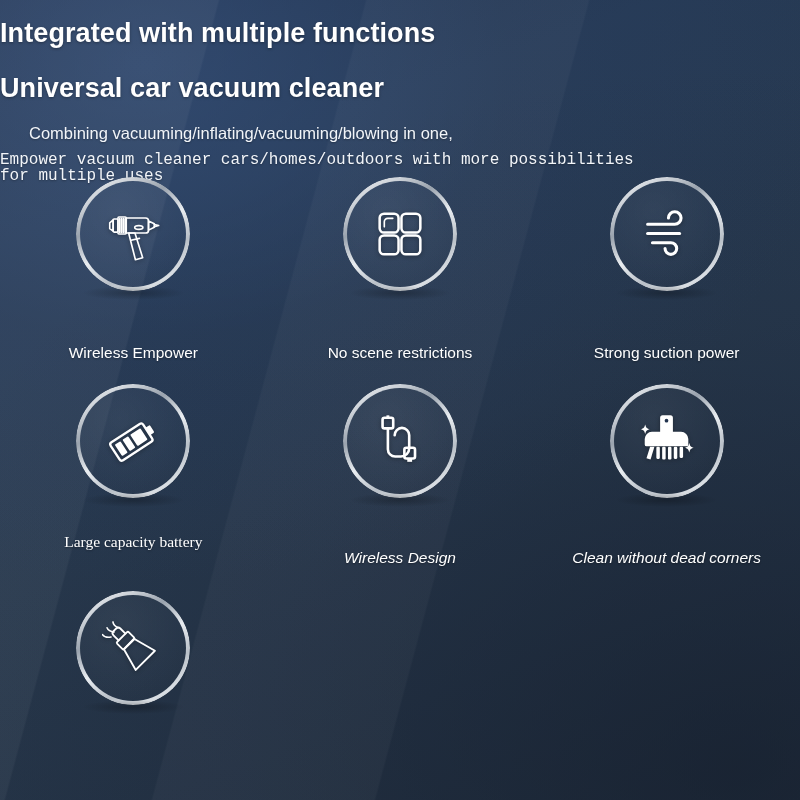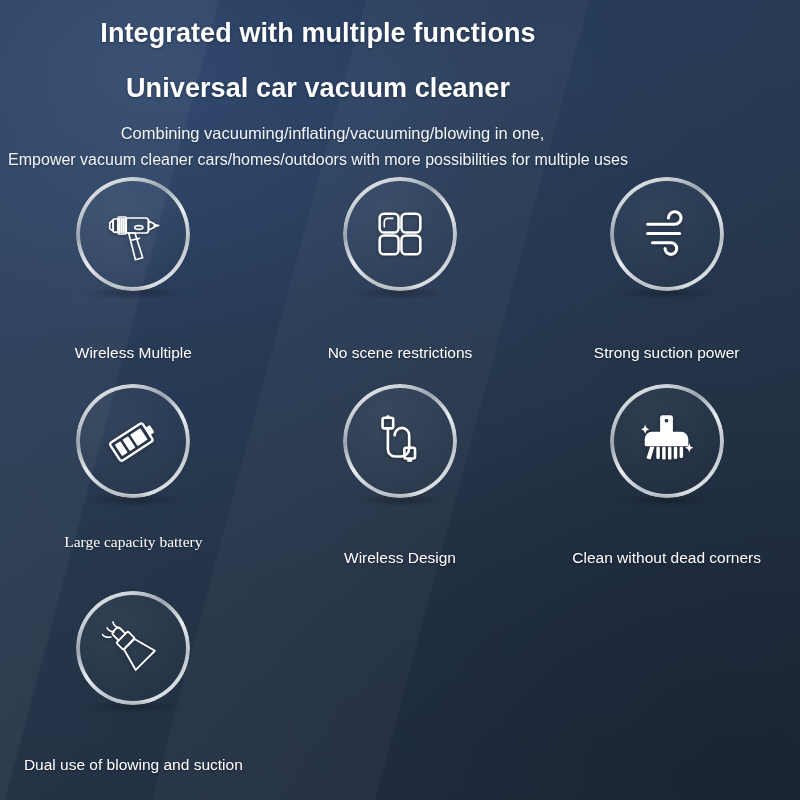--- a/index.html
+++ b/index.html
@@ -29,37 +29,37 @@
         rgba(0,0,0,0) 72%),
       radial-gradient(ellipse 140% 110% at 92% 96%,
         rgba(18,26,40,0.55) 0%,
         rgba(20,30,46,0.20) 45%,
         rgba(0,0,0,0) 80%),
       linear-gradient(160deg, #22344f 0%, #263a55 22%, #28394e 55%, #253447 78%, #222f3f 100%);
     color:#ffffff;
   }
 
   
-  #header { position:absolute; left:0; top:0; width:636px; text-align:center; }
+  #header { position:absolute; left:0; top:0; width:636px; text-align:left; }
 
   .h-title {
     font-size:27px; font-weight:bold; letter-spacing:0.1px;
     line-height:1.0; color:#ffffff;
     text-shadow:0 1px 3px rgba(0,0,0,0.35);
   }
   .h-title.l1 { margin-top:20px; }
   .h-title.l2 { margin-top:28px; }
 
   .h-sub {
     font-size:16.5px; font-weight:400; color:#f2f5f9;
     line-height:1.0;
     text-shadow:0 1px 2px rgba(0,0,0,0.3);
   }
   .h-sub.s1 { margin-top:23px;margin-left:29px; }
-  .h-sub.s2 { margin-top:10px; font-size:16px; }
+  .h-sub.s2 { margin-top:10px; font-size:16px;font-family:Liberation Mono, monospace; }
 
   
   #grid {
     position:absolute; left:0; top:176px; width:800px;
     display:grid;
     grid-template-columns:repeat(3, 1fr);
     grid-template-rows:repeat(3, 207px);
   }
 
   .cell {
@@ -107,21 +107,21 @@
   .icon svg { width:100%; height:100%; display:block;
               filter:drop-shadow(0 1px 2px rgba(0,0,0,0.35)); }
 
   .cap {
     font-size:15.5px; font-weight:400; color:#ffffff;
     line-height:1.0; white-space:nowrap;
     text-shadow:0 1px 2px rgba(0,0,0,0.35);
   }
   .r1 .cap { margin-top:54px; }
   .r2 .cap { margin-top:36px;font-family:Liberation Serif, serif; }
-  .r3 .cap { margin-top:52px; }
+  .r3 .cap { margin-top:52px;font-style:italic; }
 </style>
 </head>
 <body>
 
 <div id="page">
 
   <div id="header">
     <div class="h-title l1">Integrated with multiple functions</div>
     <div class="h-title l2">Universal car vacuum cleaner</div>
     <div class="h-sub s1">Combining vacuuming/inflating/vacuuming/blowing in one,</div>
@@ -140,21 +140,21 @@
             <path d="M18.3 16.2 v14.2 M20.2 16.2 v14.2 M22.1 16.2 v14.2 M24 16.2 v14.2"></path>
             <path d="M25 15.5 h20 a3 3 0 0 1 3 3 v9.5 a3 3 0 0 1 -3 3 h-20 Z"></path>
             <path d="M48 18.5 L54 21.5 L54 25 L48 28 Z"></path>
             <path d="M54 22.2 L58.5 23.3 L54 24.4"></path>
             <ellipse cx="38" cy="25.3" rx="4.2" ry="1.9"></ellipse>
             <path d="M27.5 31 L34 31 L42 56.5 L34.5 58.5 Z"></path>
             <path d="M30 38.5 L38.6 36.5"></path>
           </svg>
         </span>
       </div>
-      <div class="cap">Wireless Multiple</div>
+      <div class="cap">Wireless Empower</div>
     </div>
 
     <div class="cell r1">
       <div class="circle">
         <span class="icon">
           <svg viewBox="0 0 64 64" fill="none" stroke="#ffffff" stroke-width="2.6" stroke-linecap="round" stroke-linejoin="round">
             <rect x="11" y="11" width="19.5" height="19.5" rx="4.5"></rect>
             <rect x="33.5" y="11" width="19.5" height="19.5" rx="4.5"></rect>
             <rect x="11" y="33.5" width="19.5" height="19.5" rx="4.5"></rect>
             <rect x="33.5" y="33.5" width="19.5" height="19.5" rx="4.5"></rect>
@@ -247,17 +247,16 @@
               <path d="M18 50 H46 L39.5 26 H24.5 Z"></path>
               <rect x="23.5" y="16" width="17" height="10.5" rx="1.6"></rect>
               <path d="M27 16 V8.5 a3 3 0 0 1 3 -3 h4 a3 3 0 0 1 3 3 V16"></path>
               <path d="M24 8 c-3.5 -2.5 -5 -5.5 -4.5 -8" stroke-width="1.6"></path>
               <path d="M30 6.5 c-2.5 -2.8 -3.2 -5.8 -2.2 -8.2" stroke-width="1.6"></path>
               <path d="M36 6.5 c-1.3 -3.2 -1.2 -6.2 0.4 -8.2" stroke-width="1.6"></path>
             </g>
           </svg>
         </span>
       </div>
-      <div class="cap">Dual use of blowing and suction</div>
     </div>
 
   </div>
 </div>
 
 </body></html>

